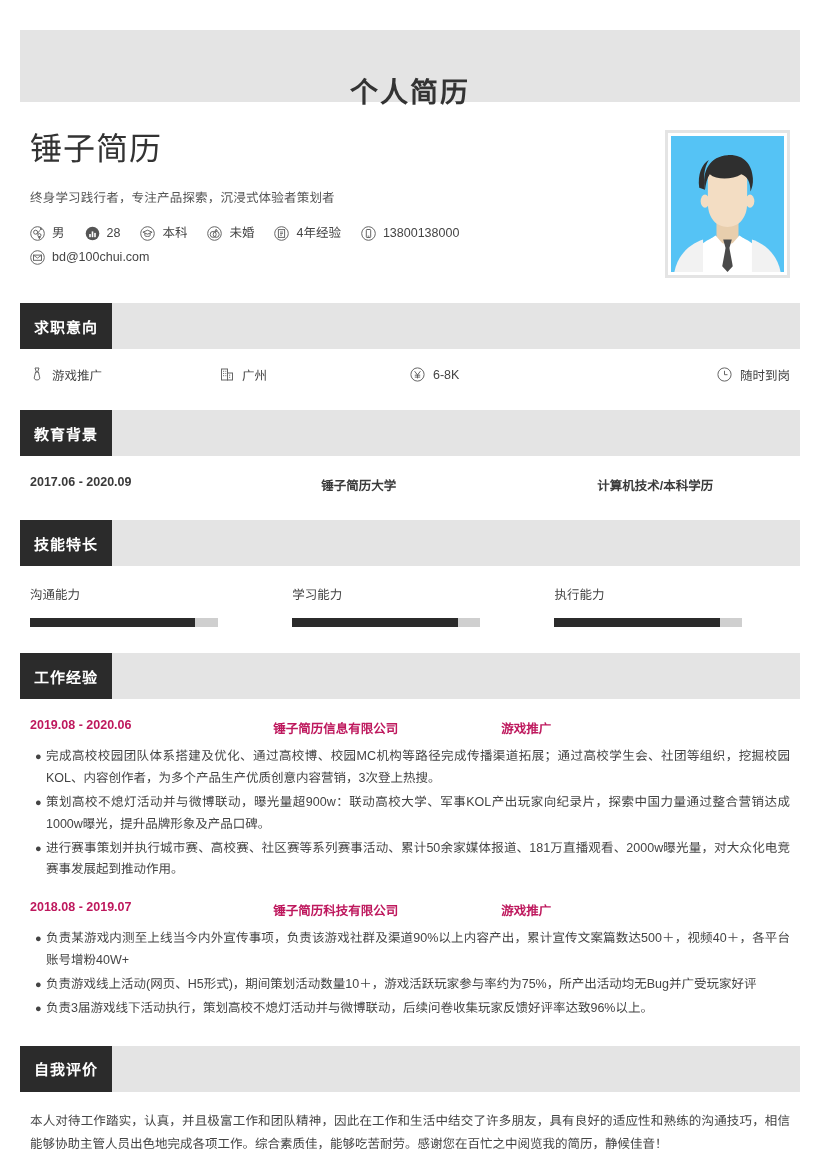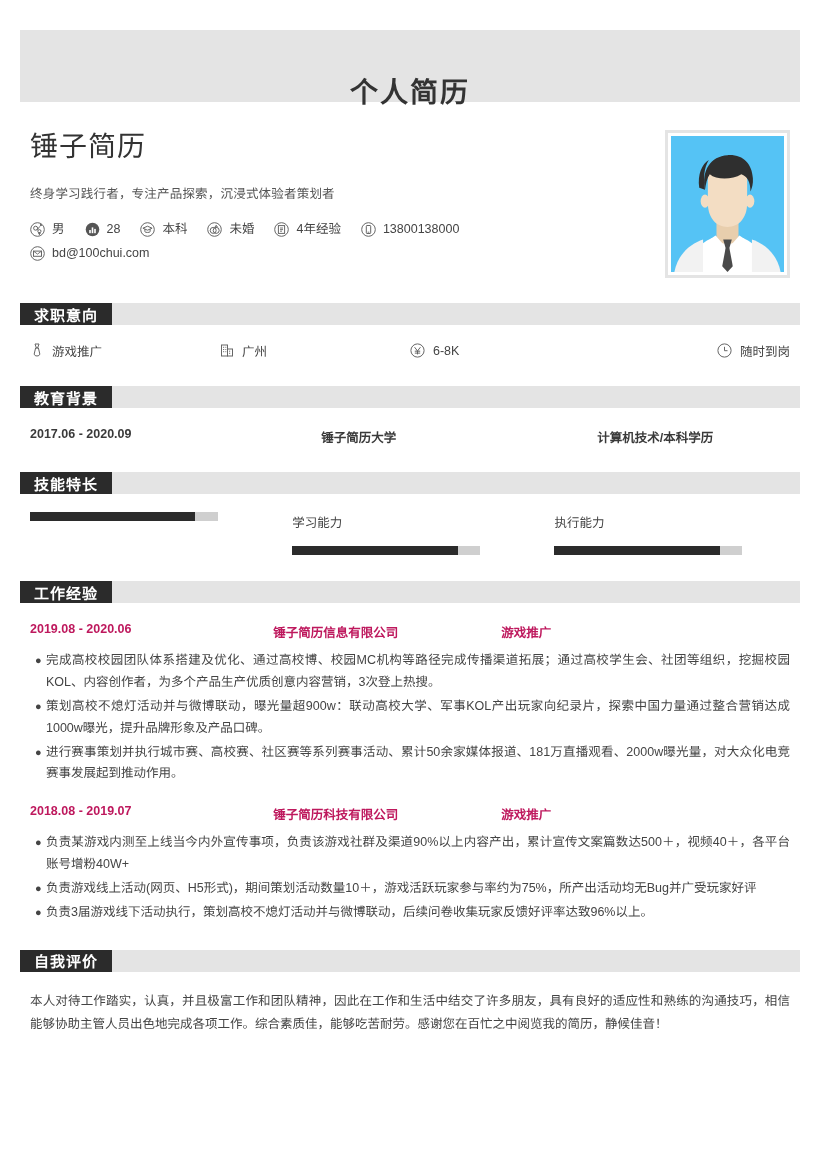--- a/index.html
+++ b/index.html
@@ -46,21 +46,21 @@
   .header {
     display: flex;
     justify-content: space-between;
     align-items: flex-start;
     padding: 28px 10px 0 10px;
     height: 175px;
   }
   .header-left { flex: 1; padding-top: 2px; }
 
   .person-name {
-    font-size: 28px;
+    font-size: 32px;
     font-weight: normal;
     color: #333333;
     letter-spacing: 1px;
     line-height: 1.1;
   }
   .person-tagline {
     margin-top: 20px;
     font-size: 12.5px;
     color: #555555;
     letter-spacing: 0.2px;
@@ -100,21 +100,21 @@
     height: 100%;
     position: relative;
     overflow: hidden;
     background: #55c3f5;
   }
 
   
   .section-head {
     display: flex;
     align-items: stretch;
-    height: 22px;
+    height: 46px;
     background: #e4e4e4;
     margin-top: 26px;
   }
   .section-head .tag {
     background: #2b2b2b;
     color: #ffffff;
     font-size: 15px;
     font-weight: bold;
     letter-spacing: 1px;
     display: flex;
@@ -395,20 +395,21 @@
     <div class="edu-date">2017.06 - 2020.09</div>
     <div class="edu-school">锤子简历大学</div>
     <div class="edu-major">计算机技术/本科学历</div>
   </div>
 
   <div class="section-head">
     <div class="tag">技能特长</div>
   </div>
   <div class="skill-row">
     <div class="skill-cell">
+      <div class="skill-name">沟通能力</div>
       <div class="skill-track">
         <div class="skill-fill" style="width: 88%;"></div>
       </div>
     </div>
     <div class="skill-cell">
       <div class="skill-name">学习能力</div>
       <div class="skill-track">
         <div class="skill-fill" style="width: 88%;"></div>
       </div>
     </div>

